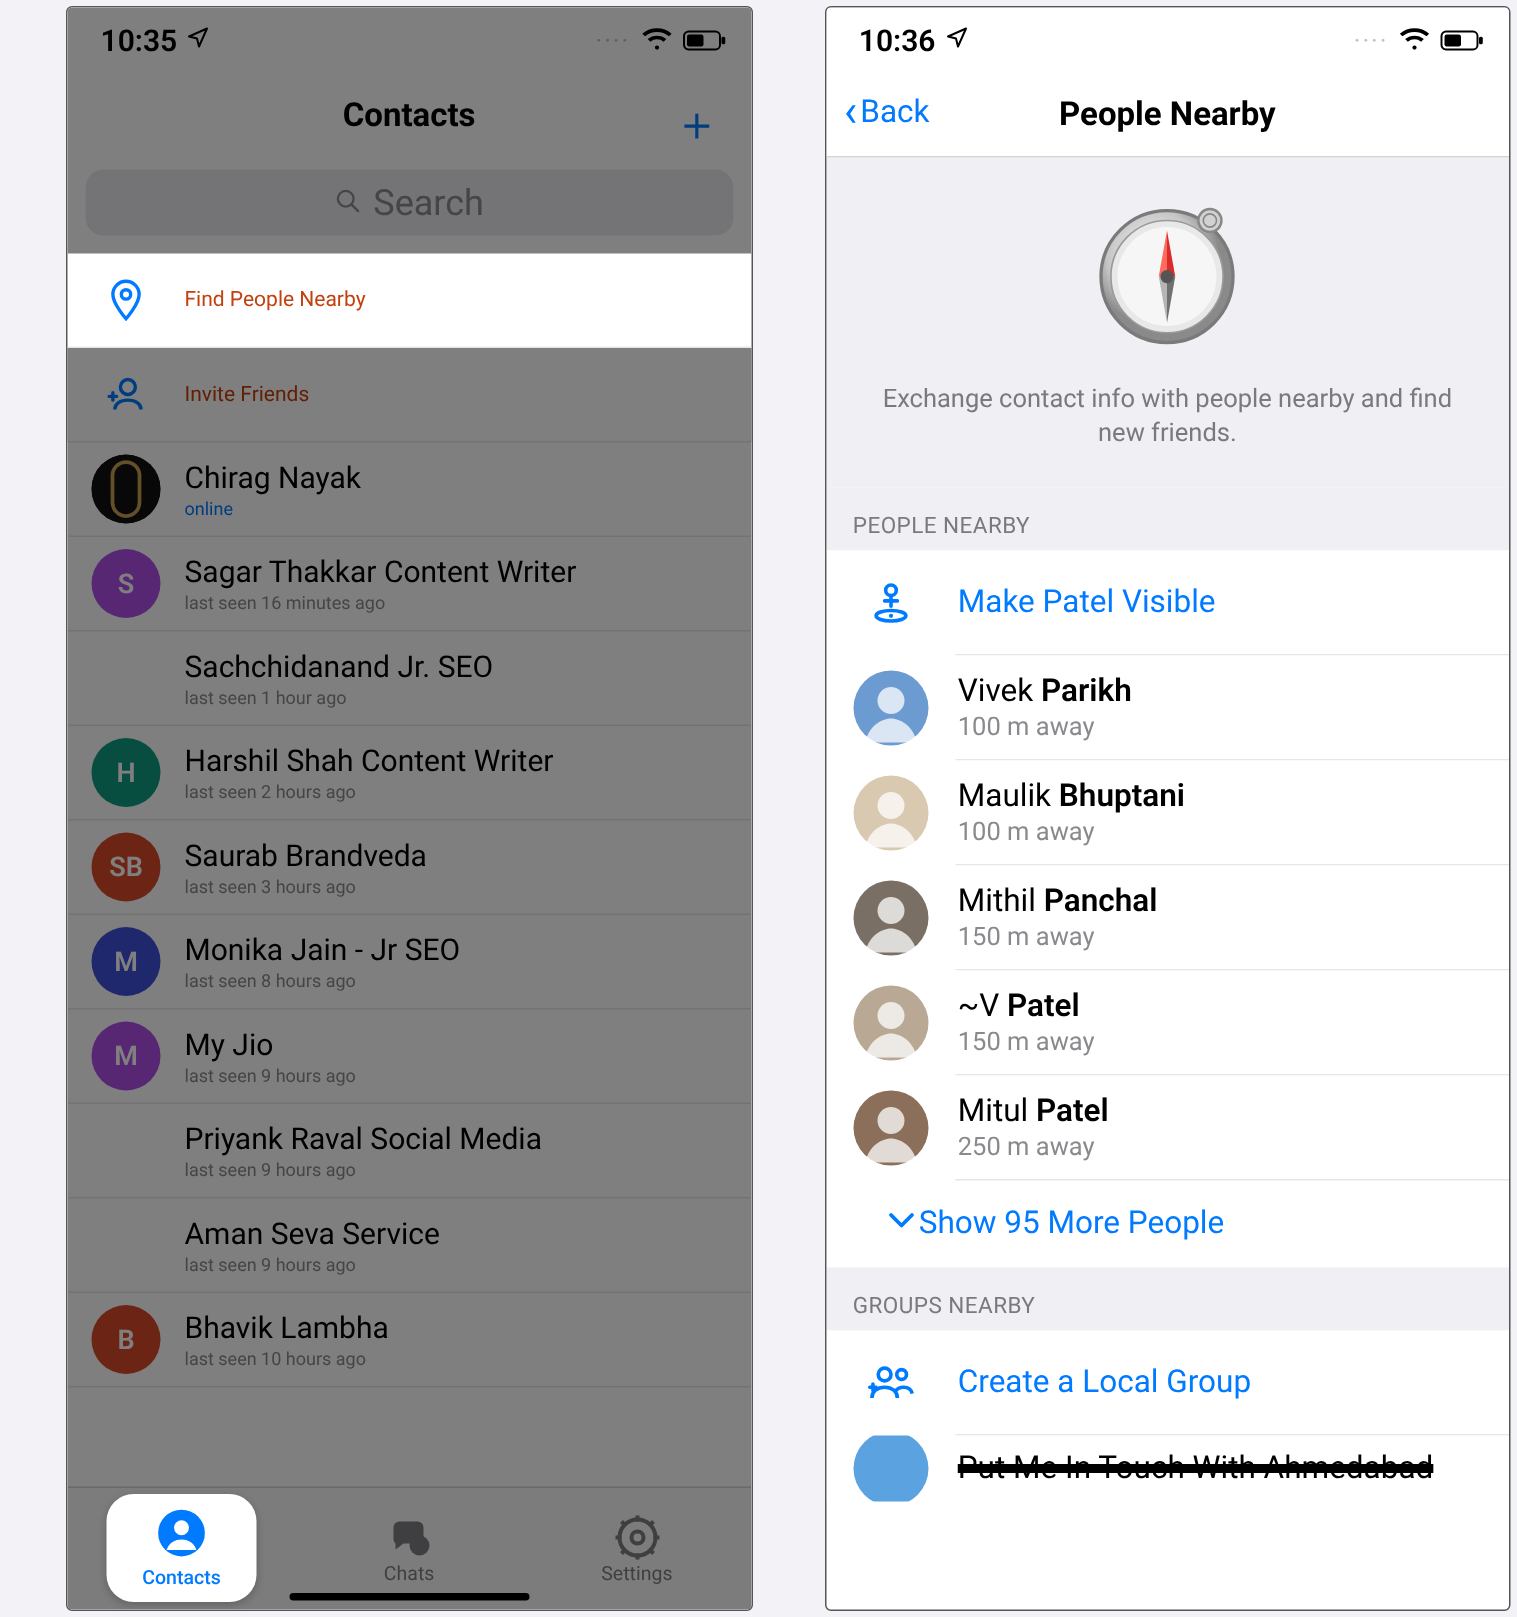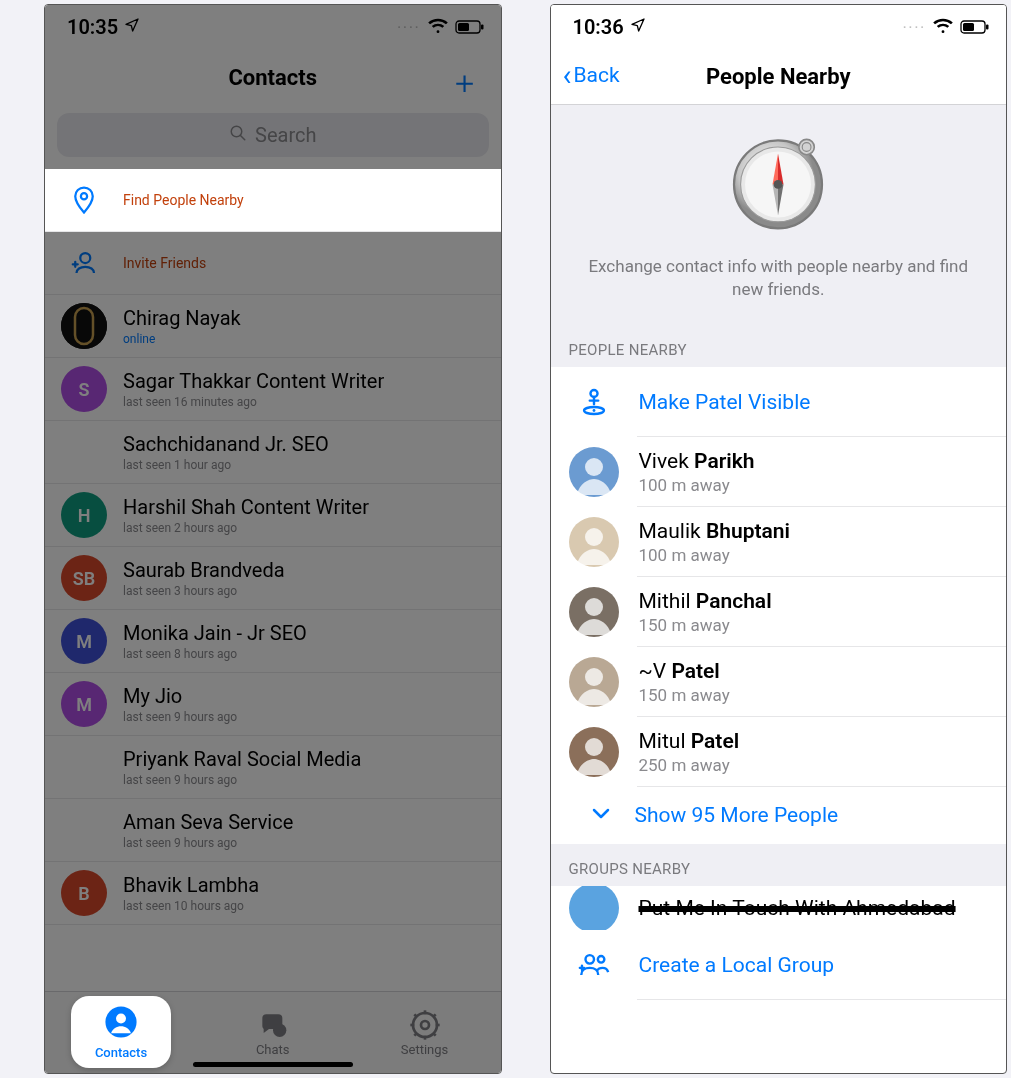--- a/index.html
+++ b/index.html
@@ -60,21 +60,21 @@
   .nav-left { position:absolute; left:12px; top:14px; color:#007aff; display:flex; align-items:center; font-size:21px; }
   .nav-left .chev { font-size:30px; margin-right:2px; line-height:20px;}
   
   .search-wrap { padding:8px 12px 12px; background:#fff; }
   .search-box {
     background:#e9e9ee;
     border-radius:12px;
     height:44px;
     display:flex; align-items:center; justify-content:center;
     color:#8a8a8e;
-    font-size:20px;
+    font-size:24px;
     gap:8px;
   }
   
   .list { background:#fff; }
   .row {
     display:flex; align-items:center;
     padding: 8px 16px;
     min-height:60px;
     border-bottom:1px solid #e6e6e8;
     position:relative;
@@ -136,21 +136,21 @@
     min-height:66px;
     background:#fff;
     position:relative;
   }
   .row2 .sep { position:absolute; left:86px; right:0; bottom:0; height:1px; background:#e6e6e8;}
   .row2 .avatar { width:50px;height:50px;border-radius:50%;margin-right:20px;flex-shrink:0;background:#ccc;display:flex;align-items:center;justify-content:center;}
   .row2 .icon { width:50px;height:50px;margin-right:20px;flex-shrink:0;display:flex;align-items:center;justify-content:center;color:#007aff;}
   .row2 .name { font-size:21px; }
   .row2 .sub { font-size:17px; color:#8a8a8e; margin-top:2px;}
   .row2.action .name { color:#007aff; font-size:21px;}
-  .expand-row { display:flex; align-items:center; padding:14px 18px 14px 38px; background:#fff; color:#007aff; font-size:21px; gap:22px;}
+  .expand-row { display:flex; align-items:center; padding:14px 18px 14px 38px; background:#fff; color:#007aff; font-size:21px; }
   .bold-part { font-weight:600; }
   .strike { text-decoration: line-through; text-decoration-thickness: 6px;}
   .scroll { flex:1; overflow:hidden; }
 </style>
 </head>
 <body>
 
 <div class="phone">
   <div class="dim-overlay"></div>
 
@@ -500,35 +500,35 @@
       <span>
         <svg width="24" height="24" viewBox="0 0 24 24">
             <path d="M5 9l7 7 7-7" fill="none" stroke="#007aff" stroke-width="2.5" stroke-linecap="round" stroke-linejoin="round"></path>
           </svg>
       </span>
       <span>Show 95 More People</span>
     </div>
 
     <div class="section-header">GROUPS NEARBY</div>
 
-    <div class="row2" style="height:44px;min-height:44px;overflow:hidden">
-      <div class="avatar" style="background:#5aa3e0"></div>
-      <div class="content">
-          <div class="name strike">Put Me In Touch With Ahmedabad</div>
-        </div>
-    </div>
-
     <div class="row2 action">
       <div class="icon">
         <svg width="34" height="34" viewBox="0 0 24 24">
             <circle cx="9" cy="8" r="3" fill="none" stroke="#007aff" stroke-width="1.7"></circle>
             <circle cx="17" cy="8" r="2.3" fill="none" stroke="#007aff" stroke-width="1.7"></circle>
             <path d="M3 19c0-3 2.5-5 6-5s6 2 6 5M14 16c1-1.5 2.5-2 4-2 2 0 3.5 1 4 3" fill="none" stroke="#007aff" stroke-width="1.7"></path>
             <path d="M2 14h3M3.5 12.5v3" stroke="#007aff" stroke-width="1.7" stroke-linecap="round"></path>
           </svg>
       </div>
       <div class="content">
           <div class="name">Create a Local Group</div>
         </div>
       <div class="sep"></div>
     </div>
+
+    <div class="row2" style="height:44px;min-height:44px;overflow:hidden">
+      <div class="avatar" style="background:#5aa3e0"></div>
+      <div class="content">
+          <div class="name strike">Put Me In Touch With Ahmedabad</div>
+        </div>
+    </div>
   </div>
 </div>
 
 </body></html>

